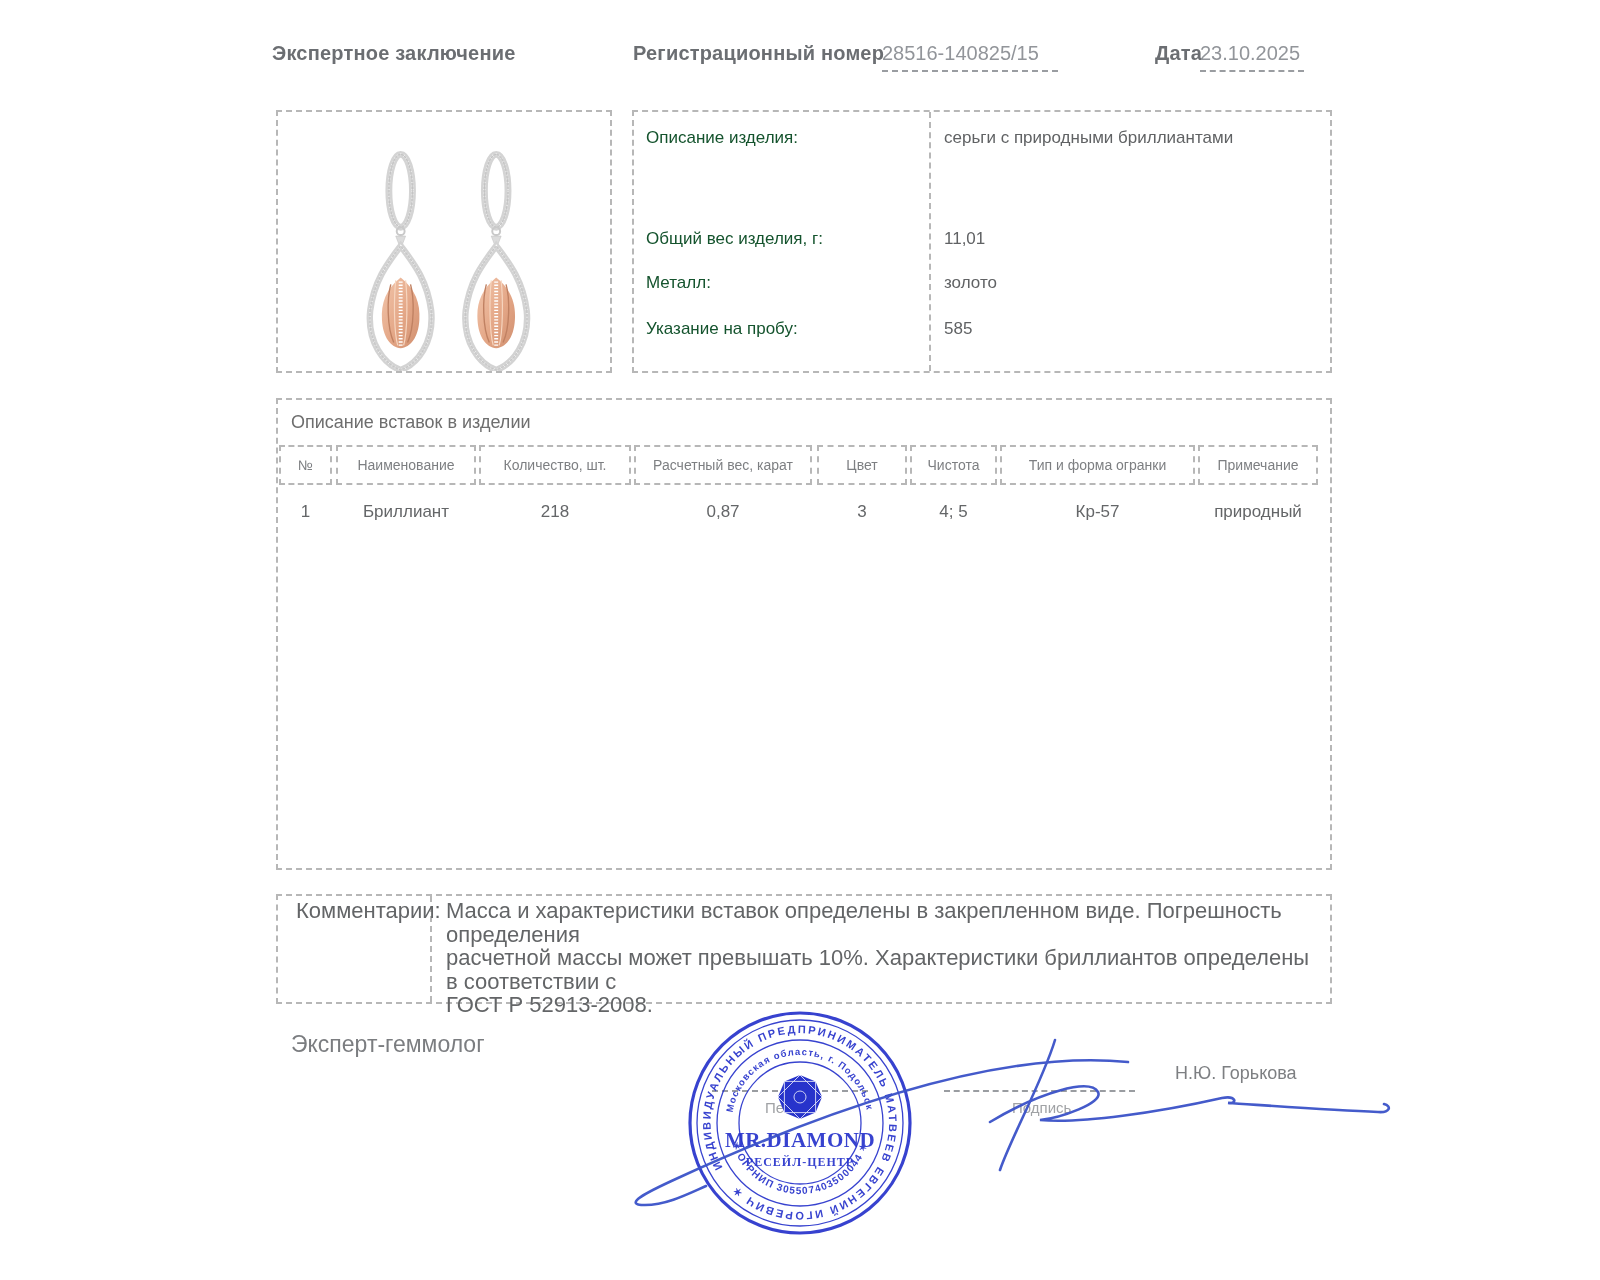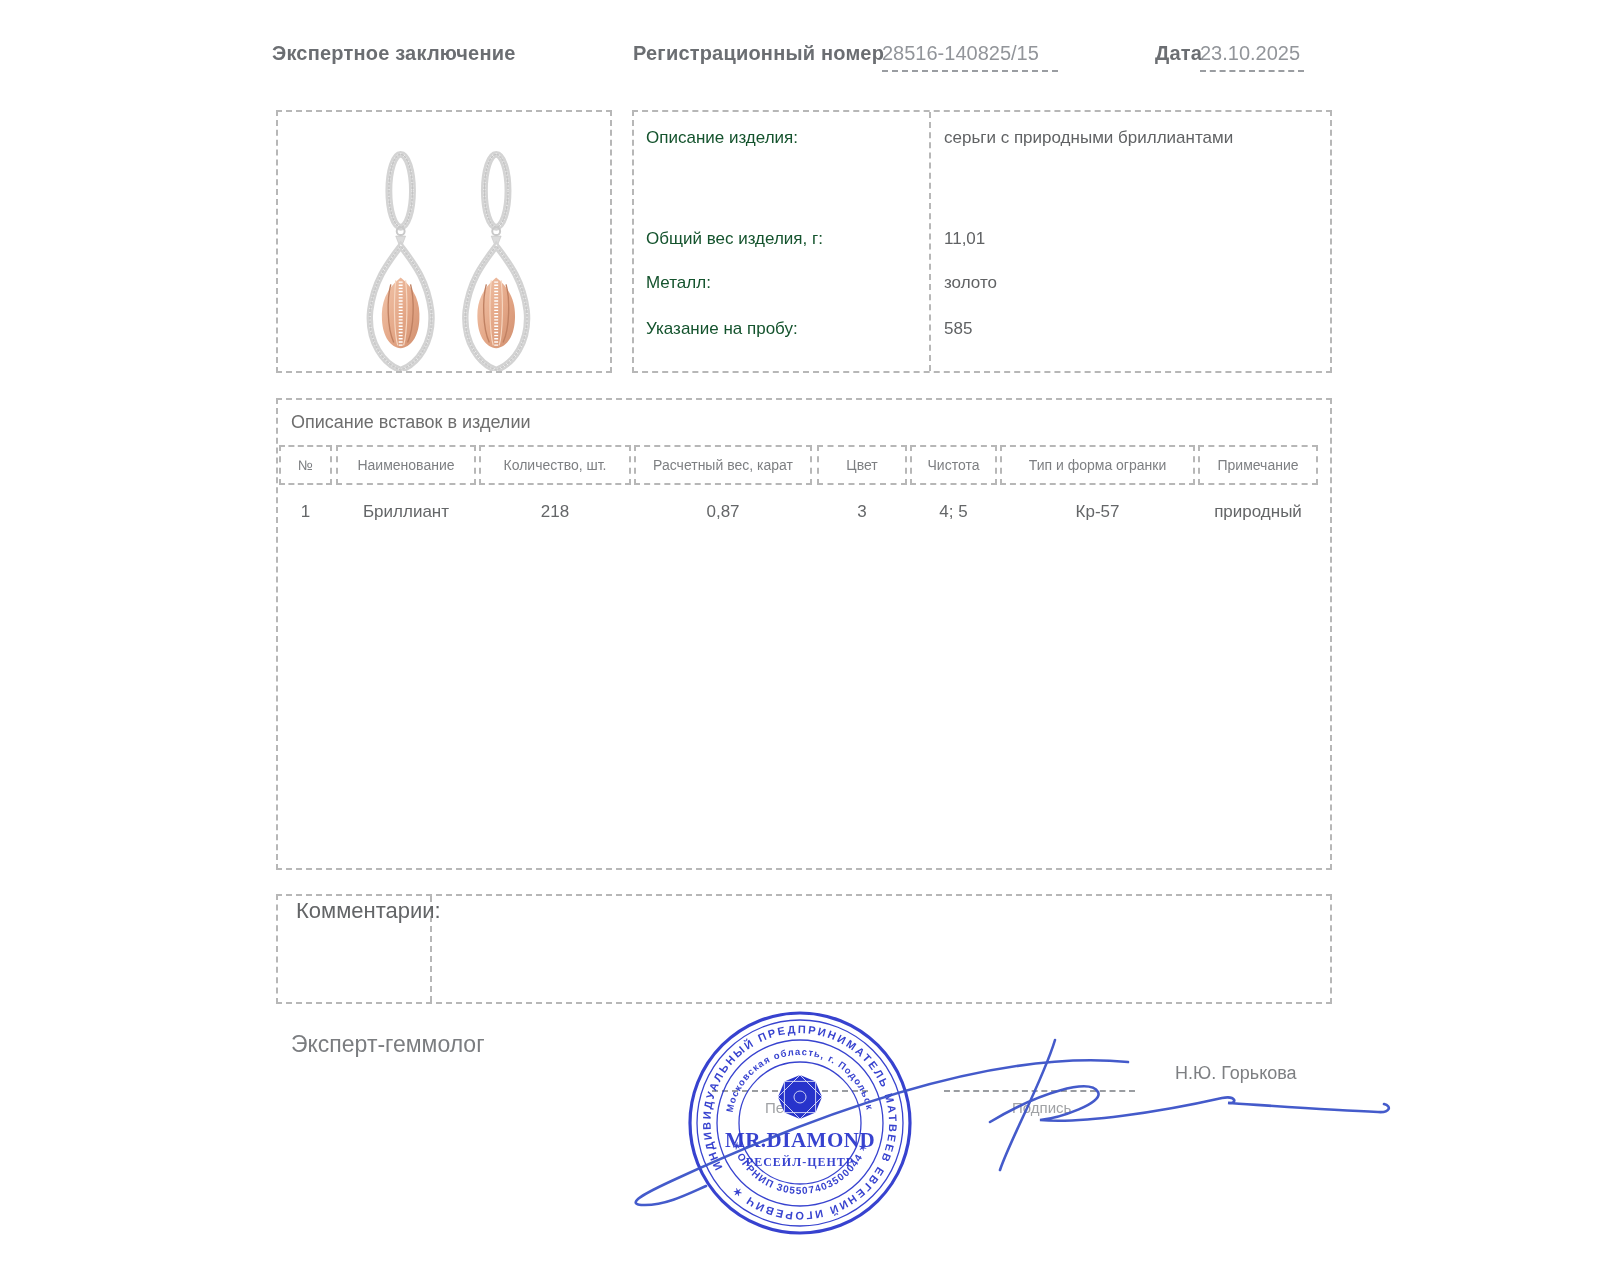--- a/index.html
+++ b/index.html
@@ -105,20 +105,25 @@
   <div class="td-cell" style="left:479px;top:498px;width:152px;">218</div>
   <div class="td-cell" style="left:634px;top:498px;width:178px;">0,87</div>
   <div class="td-cell" style="left:817px;top:498px;width:90px;">3</div>
   <div class="td-cell" style="left:910px;top:498px;width:87px;">4; 5</div>
   <div class="td-cell" style="left:1000px;top:498px;width:195px;">Кр-57</div>
   <div class="td-cell" style="left:1198px;top:498px;width:120px;">природный</div>
 
   <div class="abs dashed-box" style="left:276px;top:894px;width:1056px;height:110px;box-sizing:border-box;"></div>
   <div class="abs" style="left:430px;top:896px;width:0;height:106px;border-left:2px dashed #b7b7b7;"></div>
   <div class="abs comment-line" style="left:296px;top:899px;">Комментарии:</div>
+  <div class="abs" style="left:446px;top:899px;width:880px;">
+    <div class="comment-line">Масса и характеристики вставок определены в закрепленном виде. Погрешность определения</div>
+    <div class="comment-line">расчетной массы может превышать 10%. Характеристики бриллиантов определены в соответствии с</div>
+    <div class="comment-line">ГОСТ Р 52913-2008.</div>
+  </div>
 
   <div class="abs" style="left:291px;top:1031px;font-size:23px;color:#7b7d80;text-align:center;">Эксперт-геммолог</div>
 
   <div class="abs sig-dash" style="left:712px;top:1090px;width:156px;"></div>
   <div class="abs sign-label" style="left:765px;top:1099px;">Печать</div>
   <div class="abs sig-dash" style="left:944px;top:1090px;width:191px;"></div>
   <div class="abs sign-label" style="left:1012px;top:1099px;">Подпись</div>
   <div class="abs" style="left:1175px;top:1063px;font-size:18px;color:#7d7f82;">Н.Ю. Горькова</div>
 
   <svg class="abs" style="left:600px;top:980px;" width="820" height="300" viewBox="0 0 820 300">

